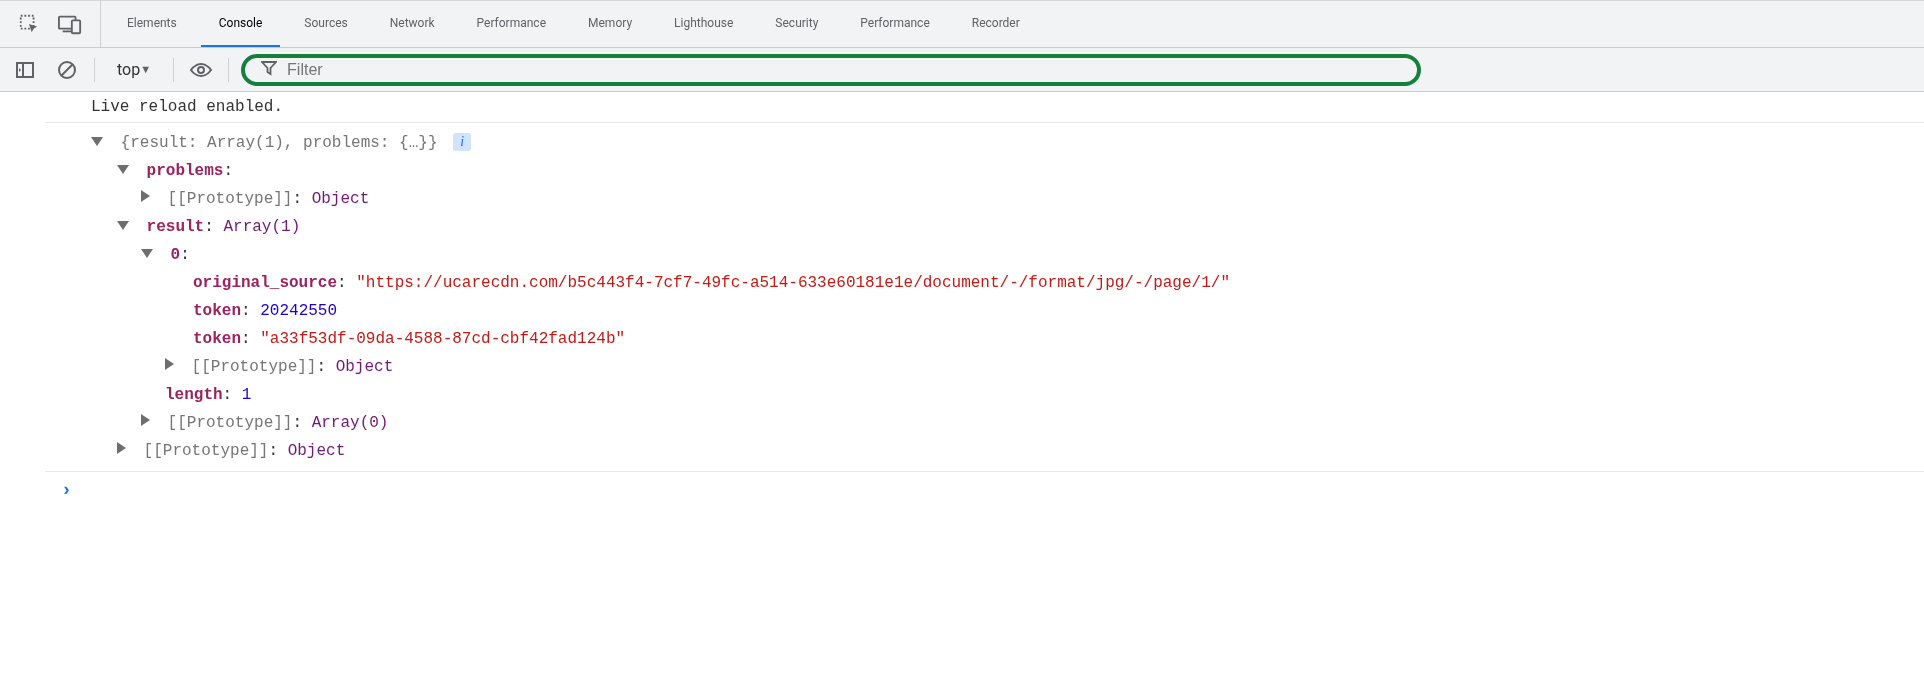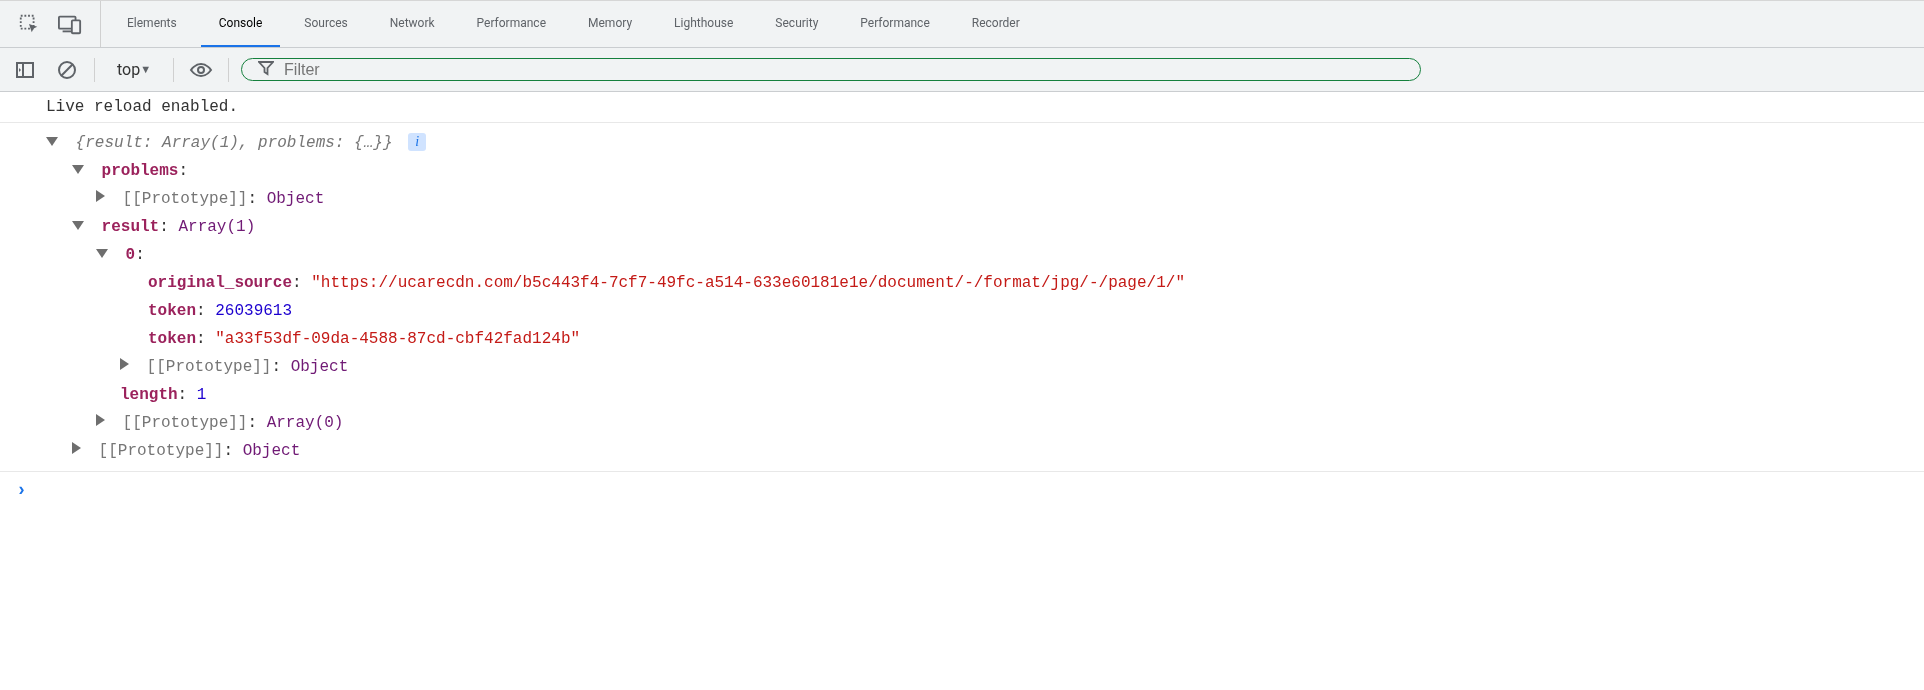--- a/index.html
+++ b/index.html
@@ -68,39 +68,39 @@
   align-items: center;
   padding: 4px 10px;
   color: #333;
   font-size: 16px;
   cursor: pointer;
 }
 .filter-box {
   display: flex;
   align-items: center;
   gap: 10px;
-  border: 1px solid #15803d;
+  border: 4px solid #15803d;
   background: #f1f3f4;
   border-radius: 20px;
   padding: 4px 16px;
-  height: 23px;
+  height: 32px;
   flex: 1;
   max-width: 1180px;
 }
 .filter-box input {
   border: none;
   background: transparent;
   outline: none;
   font-size: 16px;
   color: #5f6368;
   width: 100%;
 }
 
 
-.console { padding: 0; }
+.console { padding: 0; margin-left: 45px; }
 .msg {
   padding: 6px 10px 6px 46px;
   font-size: 16px;
   border-bottom: 1px solid #e8e8e8;
 }
 .object-line {
   padding: 6px 10px 6px 46px;
   font-size: 16px;
 }
 .arrow {
@@ -112,21 +112,21 @@
   cursor: pointer;
 }
 .arrow.down {
   border-width: 9px 6px 0 6px;
   border-color: #6e6e6e transparent transparent transparent;
 }
 .arrow.right {
   border-width: 6px 0 6px 9px;
   border-color: transparent transparent transparent #6e6e6e;
 }
-.preview { color: #767676; font-style: italic; }
+.preview { color: #767676; }
 .preview .kw { color: #767676; }
 .info-badge {
   display: inline-flex;
   align-items: center;
   justify-content: center;
   width: 18px; height: 18px;
   background: #d0e3ff;
   color: #1a73e8;
   border-radius: 3px;
   margin-left: 6px;
@@ -253,21 +253,21 @@
     <div class="row indent-2">
       <span class="arrow down"></span>
       <span class="key-idx">0</span><span class="punct">:</span>
     </div>
 
     <div class="row indent-4">
       <span class="key">original_source</span><span class="punct">: </span><span class="string">"https://ucarecdn.com/b5c443f4-7cf7-49fc-a514-633e60181e1e/document/-/format/jpg/-/page/1/"</span>
     </div>
 
     <div class="row indent-4">
-      <span class="key">token</span><span class="punct">: </span><span class="number">26039613</span>
+      <span class="key">token</span><span class="punct">: </span><span class="number">20242550</span>
     </div>
 
     <div class="row indent-4">
       <span class="key">token</span><span class="punct">: </span><span class="string">"a33f53df-09da-4588-87cd-cbf42fad124b"</span>
     </div>
 
     <div class="row indent-3">
       <span class="arrow right"></span>
       <span class="proto">[[Prototype]]</span><span class="punct">: </span><span class="type">Object</span>
     </div>

